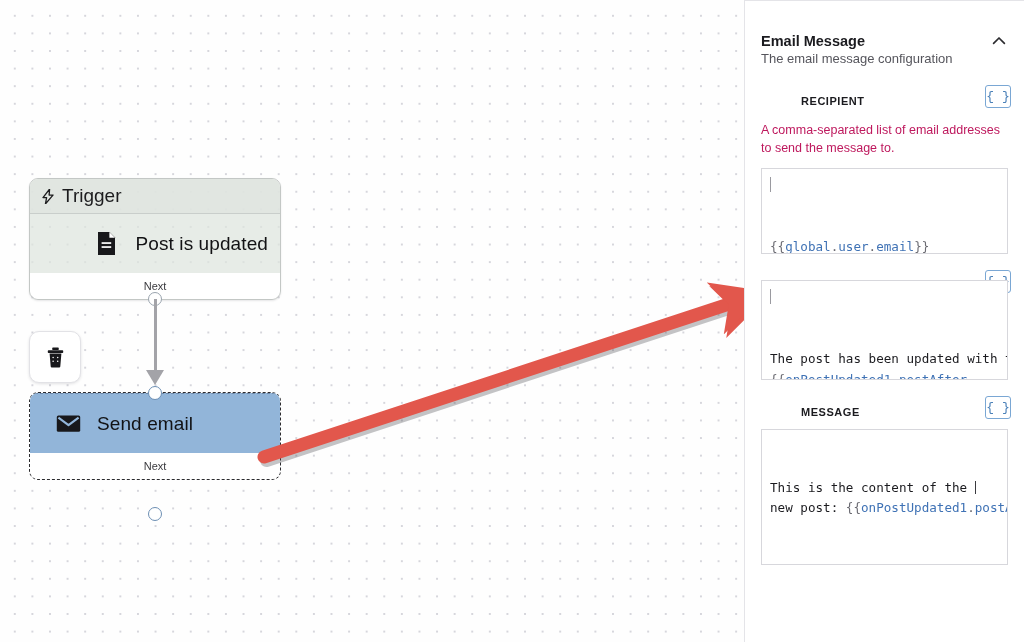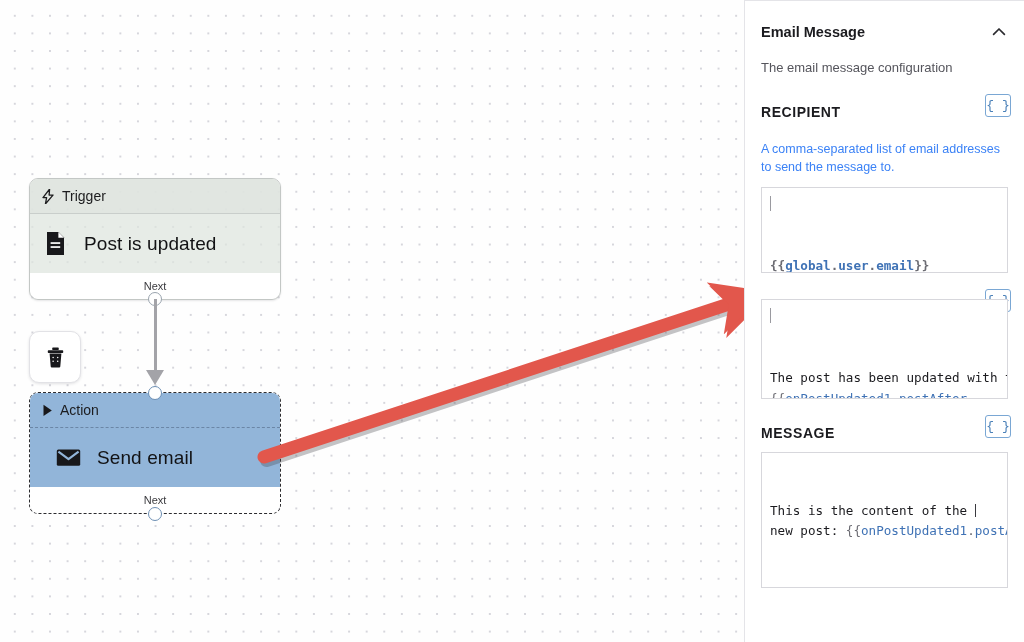--- a/index.html
+++ b/index.html
@@ -22,21 +22,21 @@
     background-size: 17.6px 17.6px;
     background-position: 6px 7px;
     overflow: hidden;
   }
 
   
   .node { position: absolute; width: 252px; border-radius: 9px; }
 
   .node-head {
     height: 34px; display: flex; align-items: center;
-    padding: 0 12px; font-size: 14px; color: #1c1c1e;
+    padding: 0 12px; font-size: 19px; color: #1c1c1e;
     gap: 7px;
   }
   .node-body {
     height: 60px; display: flex; align-items: center;
     padding: 0 12px; gap: 16px;
     font-size: 19px; color: #121214; letter-spacing: .1px;
   }
   .node-foot {
     height: 26px; display: flex; align-items: center; justify-content: center;
     font-size: 11px; color: #3b3b3f; background: #ffffff;
@@ -48,20 +48,21 @@
     left: 29px; top: 178px;
     border: 1px solid #c3c7c5;
     background: transparent;
     box-shadow: 0 1px 2px rgba(20,20,30,.10);
     overflow: hidden;
   }
   .node-trigger .node-head { background: rgba(222,228,222,.92); }
   .node-trigger .node-body {
     background: rgba(222,228,222,.72);
     border-top: 1px solid #c9cecb;
+    justify-content: flex-end;
   }
 
   
   .node-action {
     left: 29px; top: 392px;
     border: 1.7px dashed #2b2b2e;
     background: transparent;
     overflow: hidden;
   }
   .node-action .node-head { background: #92b5d9; }
@@ -109,68 +110,69 @@
 
   
   .panel {
     position: relative;
     width: 280px; height: 642px;
     background: #ffffff;
     border-left: 1px solid #e4e4e8;
     padding: 0 0 0 0;
     overflow: hidden;
   }
-  .panel-inner { padding: 4px 16px; }
+  .panel-inner { padding: 13px 16px; }
   .panel-topline { height: 1px; background: #e4e4e8; margin: 0; }
 
   .panel-header {
     display: flex; align-items: center; justify-content: space-between;
     padding-top: 18px;
   }
   .panel-title { font-size: 14.5px; font-weight: 600; color: #1b1b1f; }
   .chev { width: 18px; height: 18px; cursor: pointer; }
 
   .panel-desc {
-    margin-top: 18px; font-size: 13px; color: #55555c; line-height: 1.45;
+    font-size: 13px; color: #55555c; line-height: 1.45;
   }
 
   .field { margin-top: 26px; position: relative; }
   .field-label-row { display: flex; align-items: flex-start; justify-content: space-between; }
   .field-label {
-    font-size: 14px; font-weight: 700; color: #1b1b1f;
+    font-size: 11px; font-weight: 700; color: #1b1b1f;
     letter-spacing: .55px;
+    margin-left: 40px;
   }
   .brace-btn {
     position: absolute; right: -3px; top: -10px;
     width: 26px; height: 23px; border: 1px solid #7aa7d4; border-radius: 3px;
     background: #ffffff; color: #4a80b8;
     font-family: "Liberation Mono", monospace; font-size: 13px;
     display: flex; align-items: center; justify-content: center;
     cursor: pointer; line-height: 1;
   }
   .field-desc {
-    margin-top: 20px; font-size: 12.5px; color: #3b82f6; line-height: 1.45;
+    margin-top: 14px; font-size: 12.5px; color: #be185d; line-height: 1.45;
   }
 
   .editor {
     margin-top: 11px;
     border: 1px solid #d7d7dc;
     background: #ffffff;
     font-family: "Liberation Mono", monospace;
     font-size: 12.6px;
     line-height: 1.62;
     color: #1b1b1f;
     padding: 7px 0 7px 8px;
     white-space: pre-wrap;
     word-break: normal;
     overflow: hidden;
     position: relative;
   }
   .editor-code { display: block; width: 320px; }
-  .editor-h-recipient { height: 86px; font-weight: bold; }
+  .editor-h-recipient { height: 86px; }
   .editor-h-subject   { height: 100px; }
   .editor-h-message   { height: 136px; }
 
   .tok-brace { color: #6b6b72; }
   .tok-var   { color: #3f72b5; }
   .tok-dot   { color: #6b6b72; }
   .tok-plain { color: #1b1b1f; }
   .caret {
     display: inline-block; width: 1px; height: 13px;
     background: #3a3a3f; vertical-align: -2px;
@@ -222,28 +224,20 @@
           <path d="M3.6 6.4 h11.8 l-1.1 13.2 a1.1 1.1 0 0 1-1.1 1 H5.8 a1.1 1.1 0 0 1-1.1-1 Z" fill="#18181b"></path>
           <circle cx="7.1" cy="10.4" r="0.75" fill="#ffffff"></circle>
           <circle cx="11.7" cy="10.4" r="0.75" fill="#ffffff"></circle>
           <circle cx="7.1" cy="14.2" r="0.75" fill="#ffffff"></circle>
           <circle cx="11.7" cy="14.2" r="0.75" fill="#ffffff"></circle>
         </svg>
       </span>
     </div>
 
     <div class="node node-action">
-      <div class="node-head">
-        <span class="icon-glyph">
-          <svg width="11" height="13" viewBox="0 0 11 13">
-            <path d="M1.5 0.8 L9.8 6.4 L1.5 12 Z" fill="#18181b"></path>
-          </svg>
-        </span>
-        <span>Action</span>
-      </div>
       <div class="node-body">
         <span class="icon-glyph big-icon">
           <svg width="25" height="19" viewBox="0 0 25 19">
             <rect x="0.8" y="1.4" width="23.4" height="16.4" rx="1.6" fill="#18181b"></rect>
             <path d="M2.4 3.6 L12.5 11.2 L22.6 3.6" fill="none" stroke="#92b5d9" stroke-width="2.1" stroke-linejoin="round"></path>
           </svg>
         </span>
         <span>Send email</span>
       </div>
       <div class="node-foot">Next</div>

